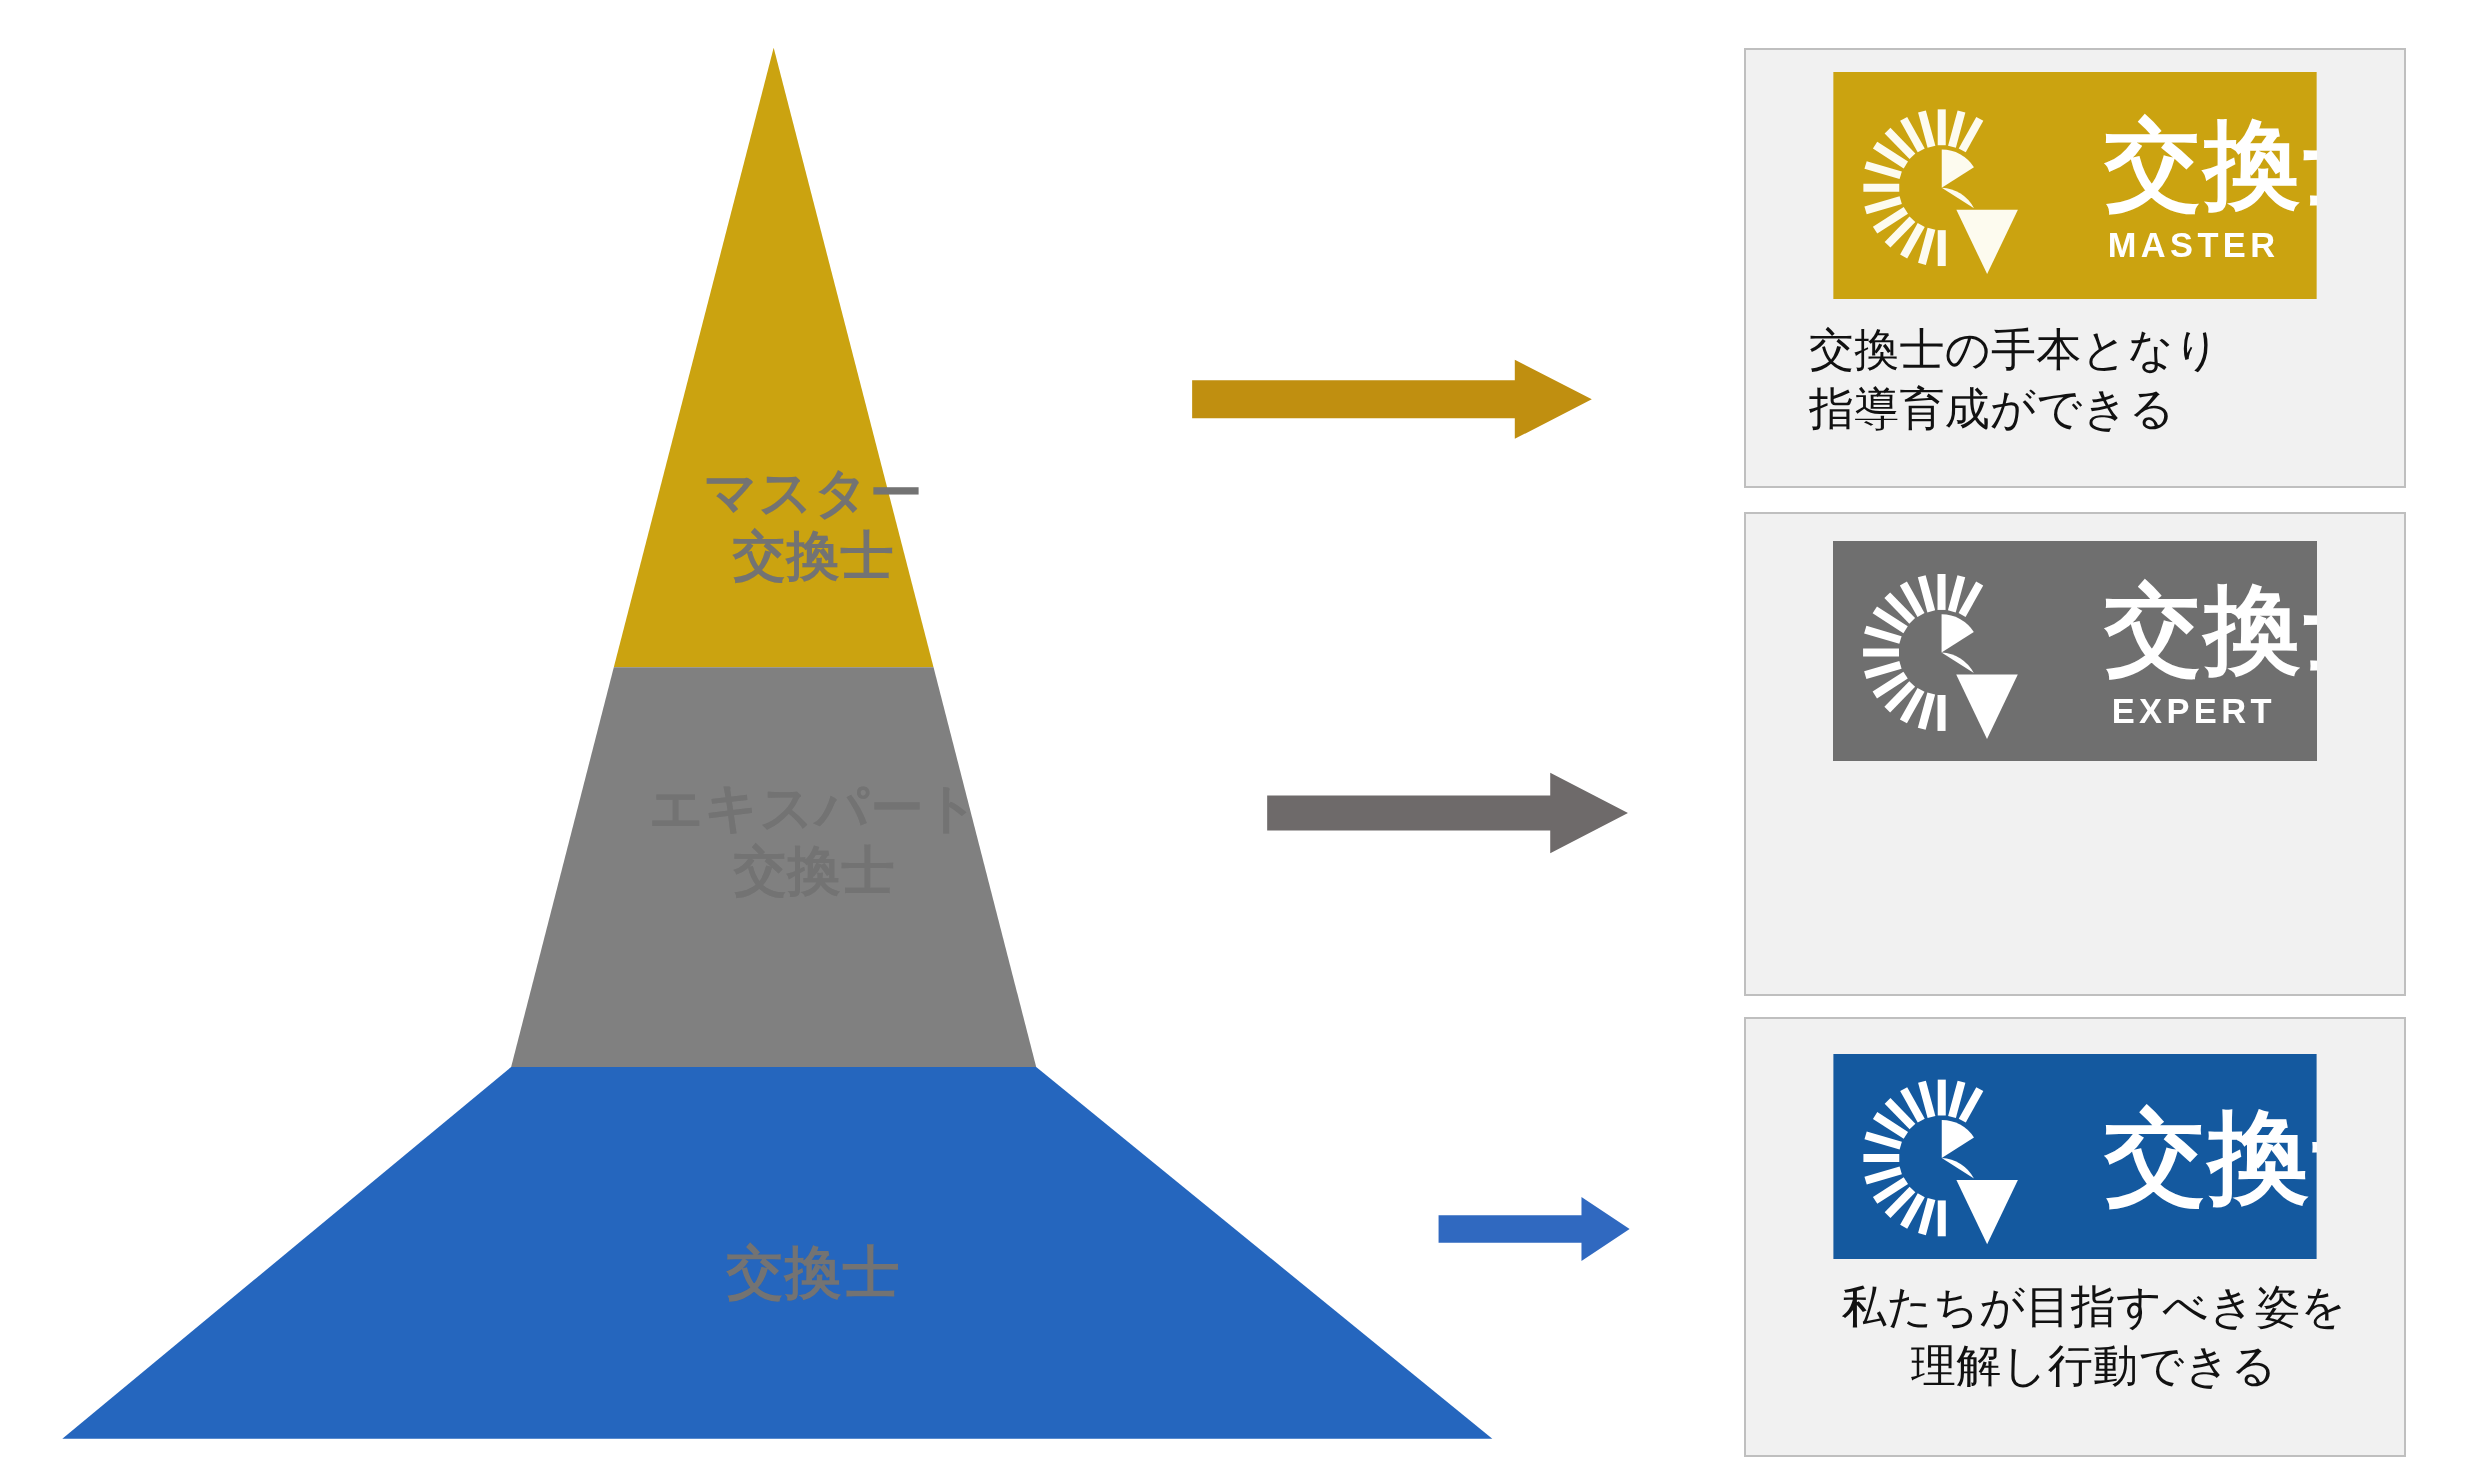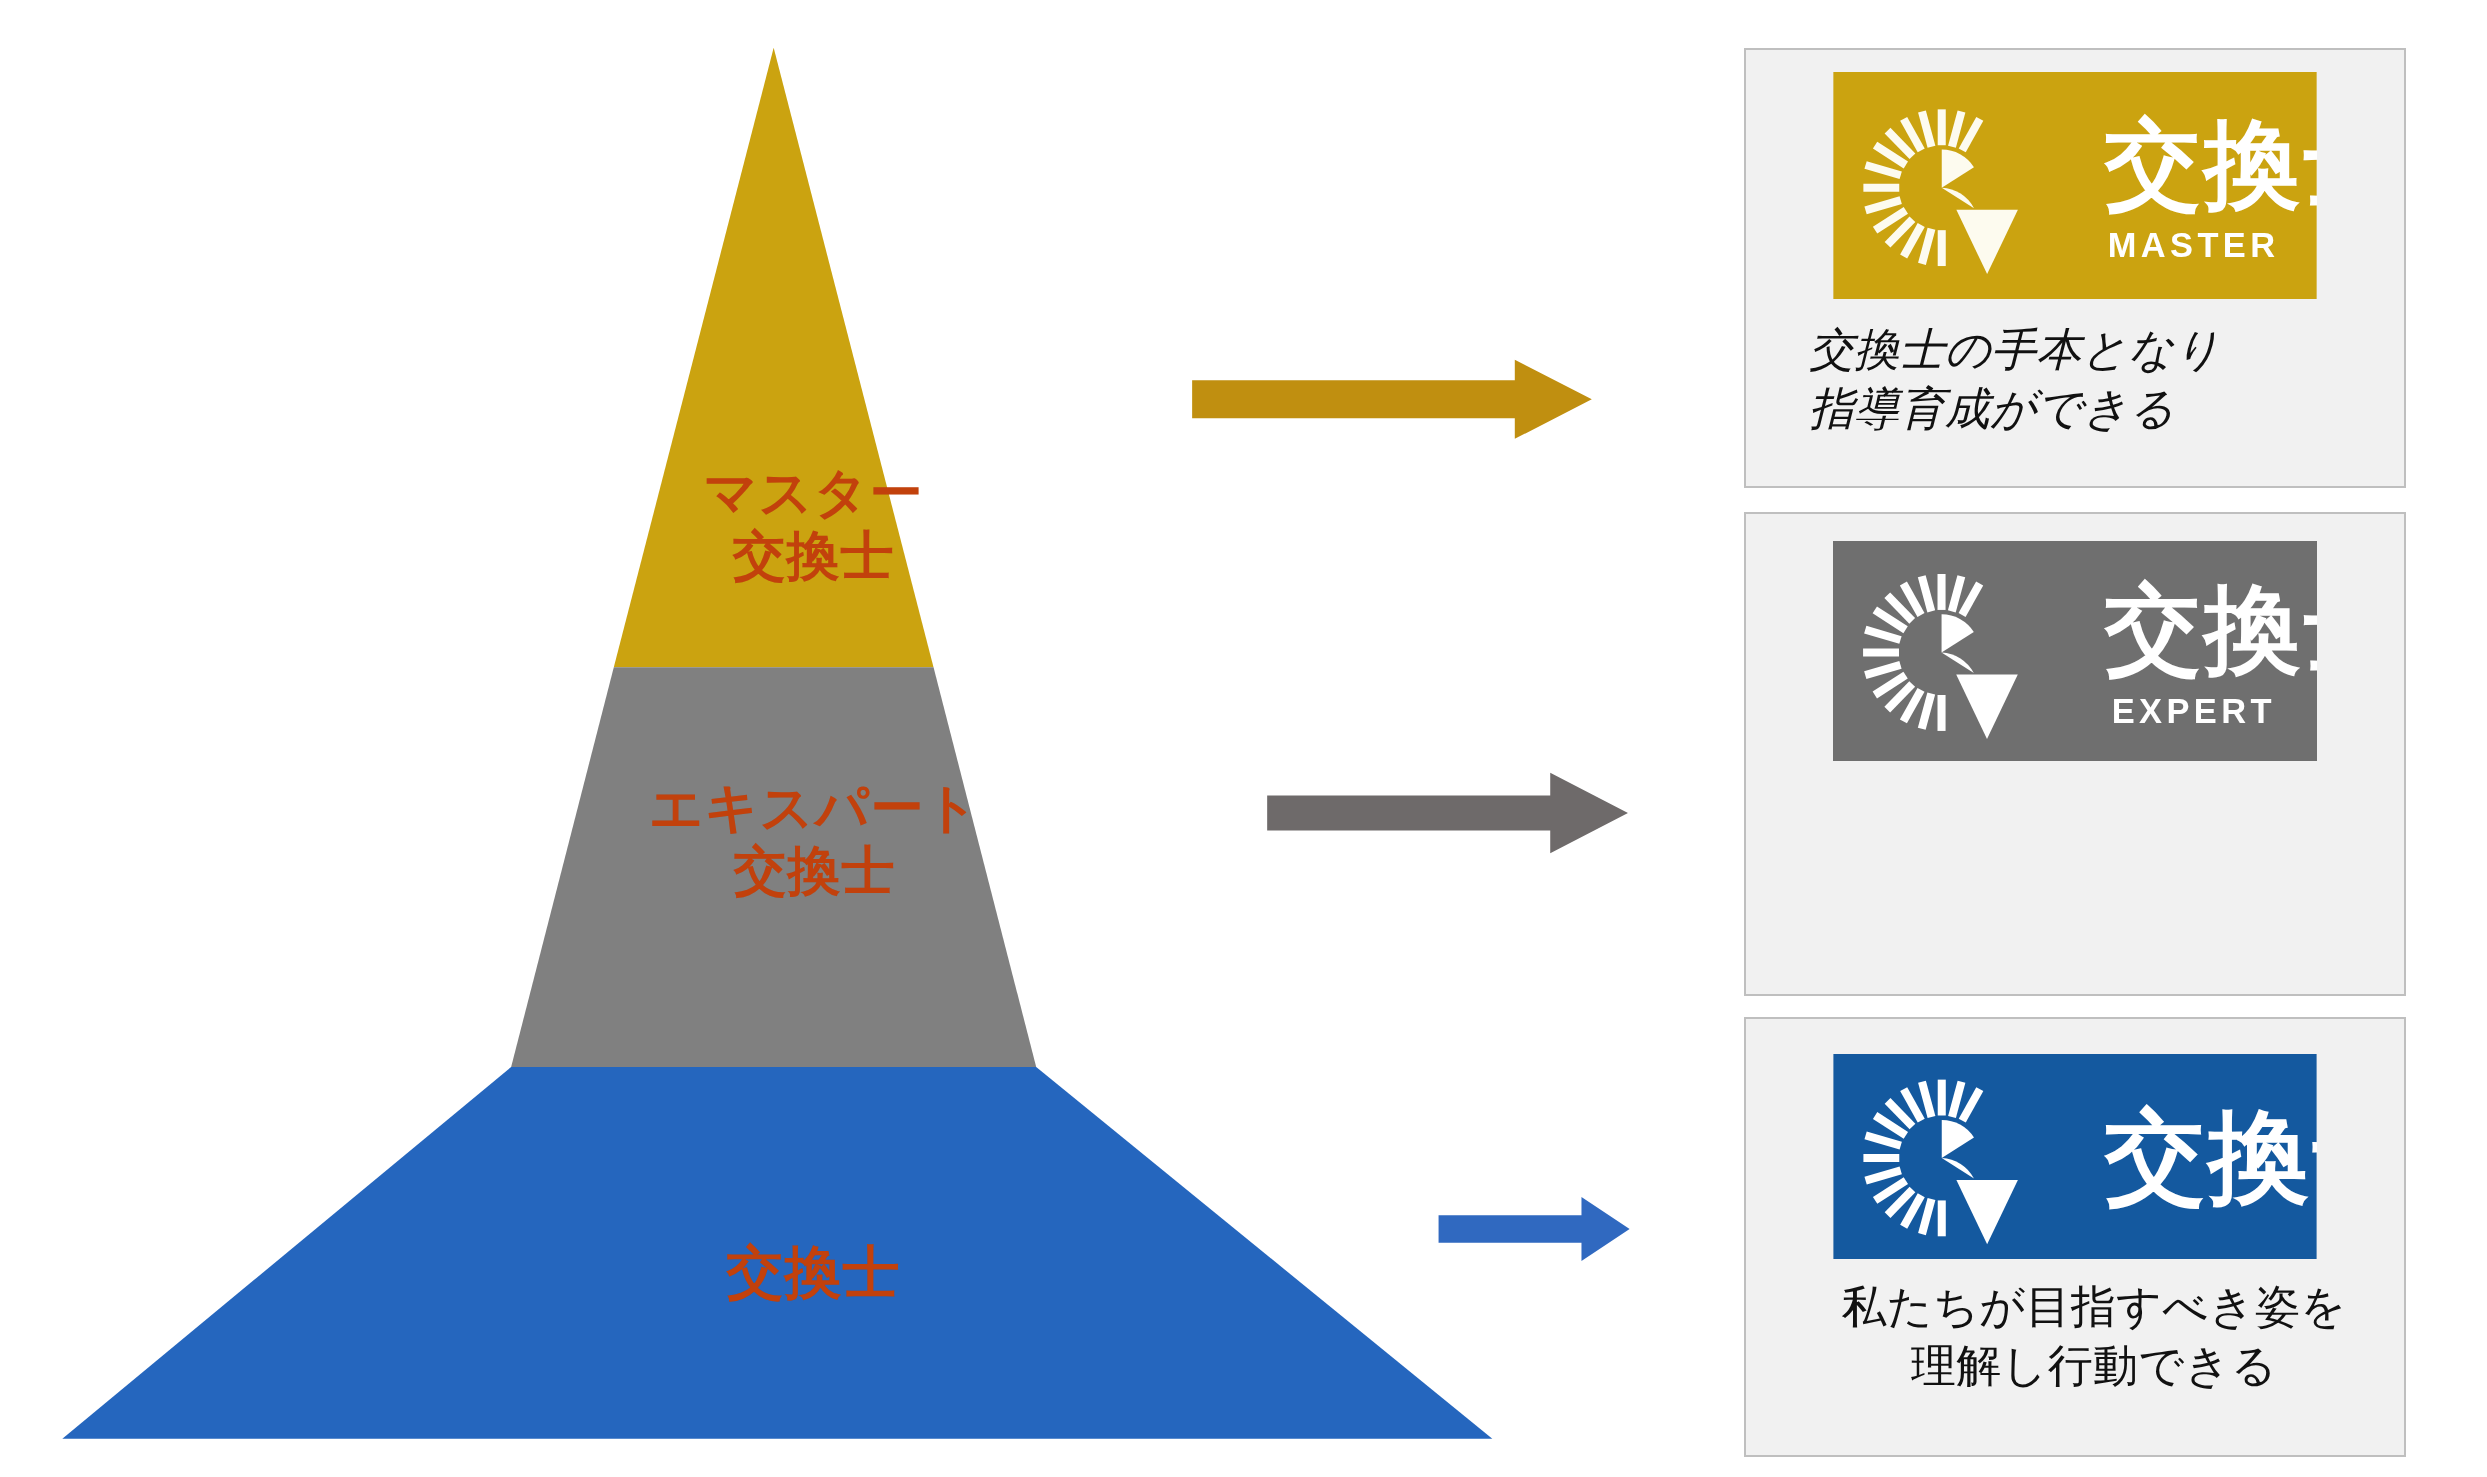--- a/index.html
+++ b/index.html
@@ -11,21 +11,21 @@
     overflow: hidden;
   }
   #stage { position: relative; width: 2487px; height: 1478px; background: #ffffff; }
 
   
   .pyramid-wrap { position: absolute; left: 44px; top: 29px; width: 1474px; height: 1427px; }
   .pyramid-svg { display: block; width: 1474px; height: 1427px; }
 
   .tier-label {
     position: absolute;
-    color: #c2410c;
+    color: #737373;
     font-weight: bold;
     text-align: center;
     line-height: 1.18;
     white-space: pre-line;
     letter-spacing: 0.02em;
     text-shadow: 0 0 0.7px rgba(0,0,0,0.06);
   }
   .tier-label.master  { left: 513px; top: 433px;  width: 513px; font-size: 53px; }
   .tier-label.expert  { left: 455px; top: 748px; width: 631px; font-size: 53px; }
   .tier-label.base    { left: 469px; top: 1210px; width: 601px; font-size: 57px; }
@@ -62,21 +62,21 @@
   .badge svg { display: block; width: 100%; height: 100%; }
 
   .card-desc {
     color: #111111;
     font-size: 45px;
     line-height: 1.30;
     white-space: pre-line;
     letter-spacing: 0.005em;
     font-weight: 400;
   }
-  .card-1 .card-desc { margin: 22px 14px 0 63px; font-style: italic; }
+  .card-1 .card-desc { margin: 22px 14px 0 63px; }
   .card-2 .card-desc { margin: 25px 0 0 53px; }
   .card-3 .card-desc { margin: 19px 0 0 38px; text-align: center; }
 </style>
 </head>
 <body>
 
 <div id="stage">
 
   <div class="pyramid-wrap">
     <svg class="pyramid-svg" viewBox="0 0 2010 1945" xmlns="http://www.w3.org/2000/svg">

